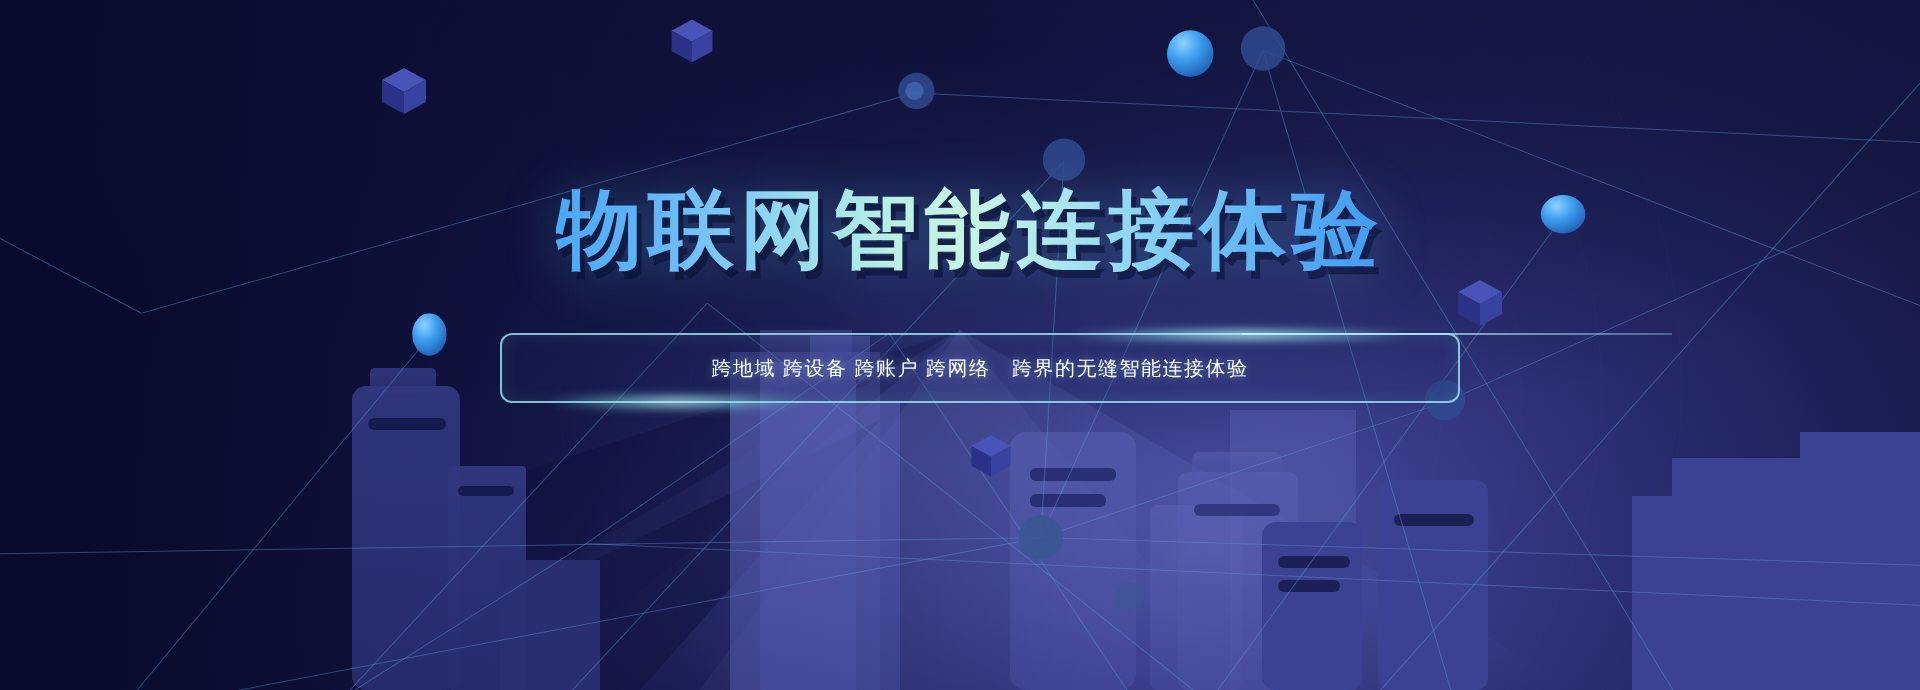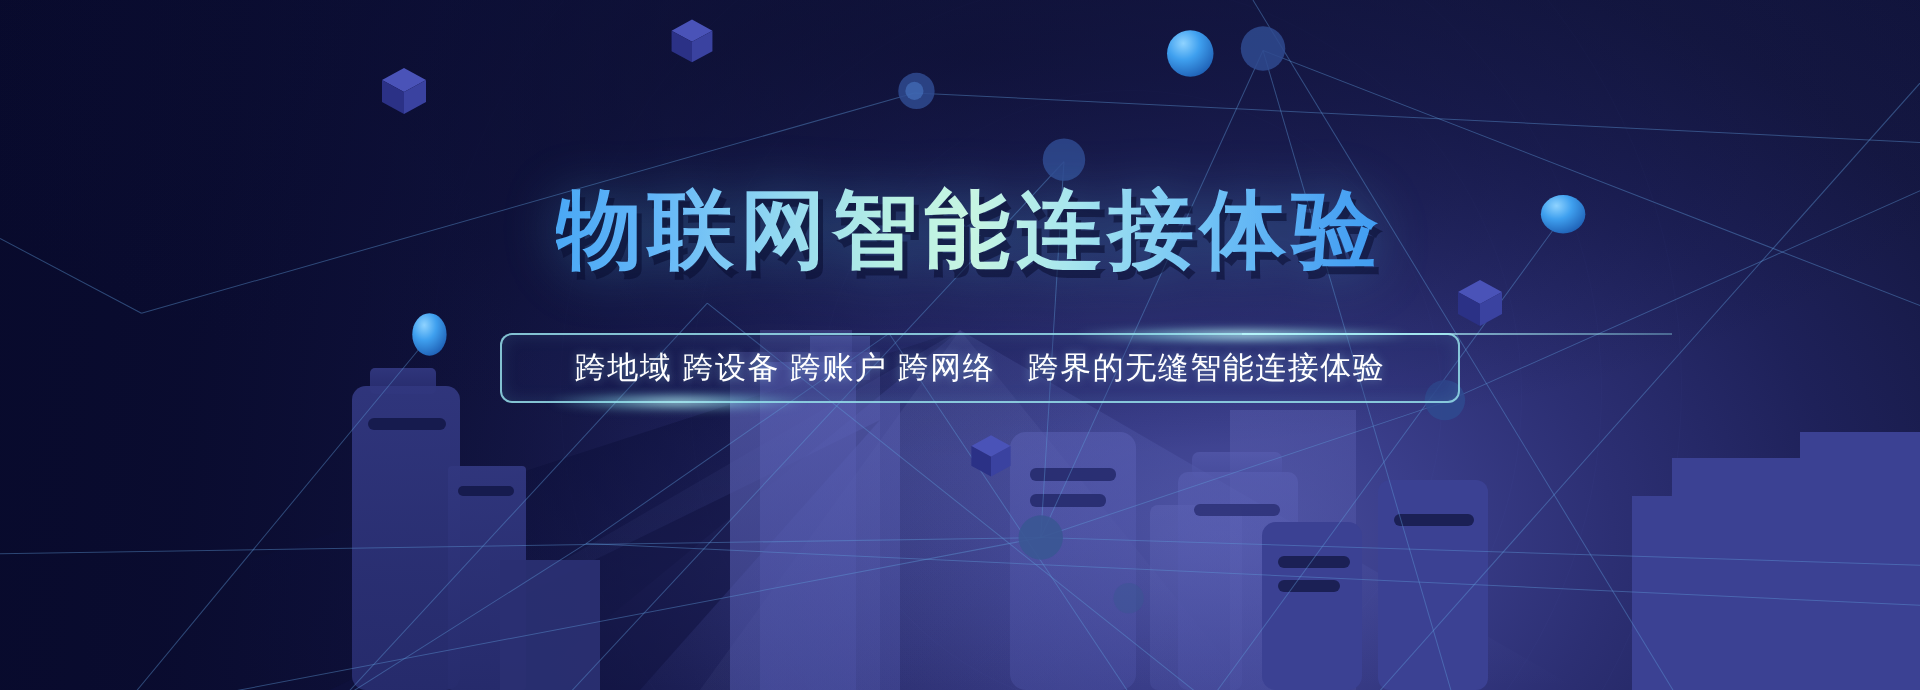--- a/index.html
+++ b/index.html
@@ -113,21 +113,21 @@
     border: 2px solid rgba(150,225,235,0.85);
     border-radius: 12px;
     background: rgba(38,43,110,0.18);
     display: flex;
     align-items: center;
     justify-content: center;
     box-shadow: 0 0 18px rgba(120,220,235,0.12) inset;
   }
   .subtitle-text {
     color: #ffffff;
-    font-size: 31px;
+    font-size: 20px;
     letter-spacing: 1.5px;
     white-space: nowrap;
     text-shadow: 0 0 10px rgba(160,230,255,0.45);
   }
   
   .glow-top {
     position: absolute;
     top: -7px;
     left: 575px;
     width: 330px;

